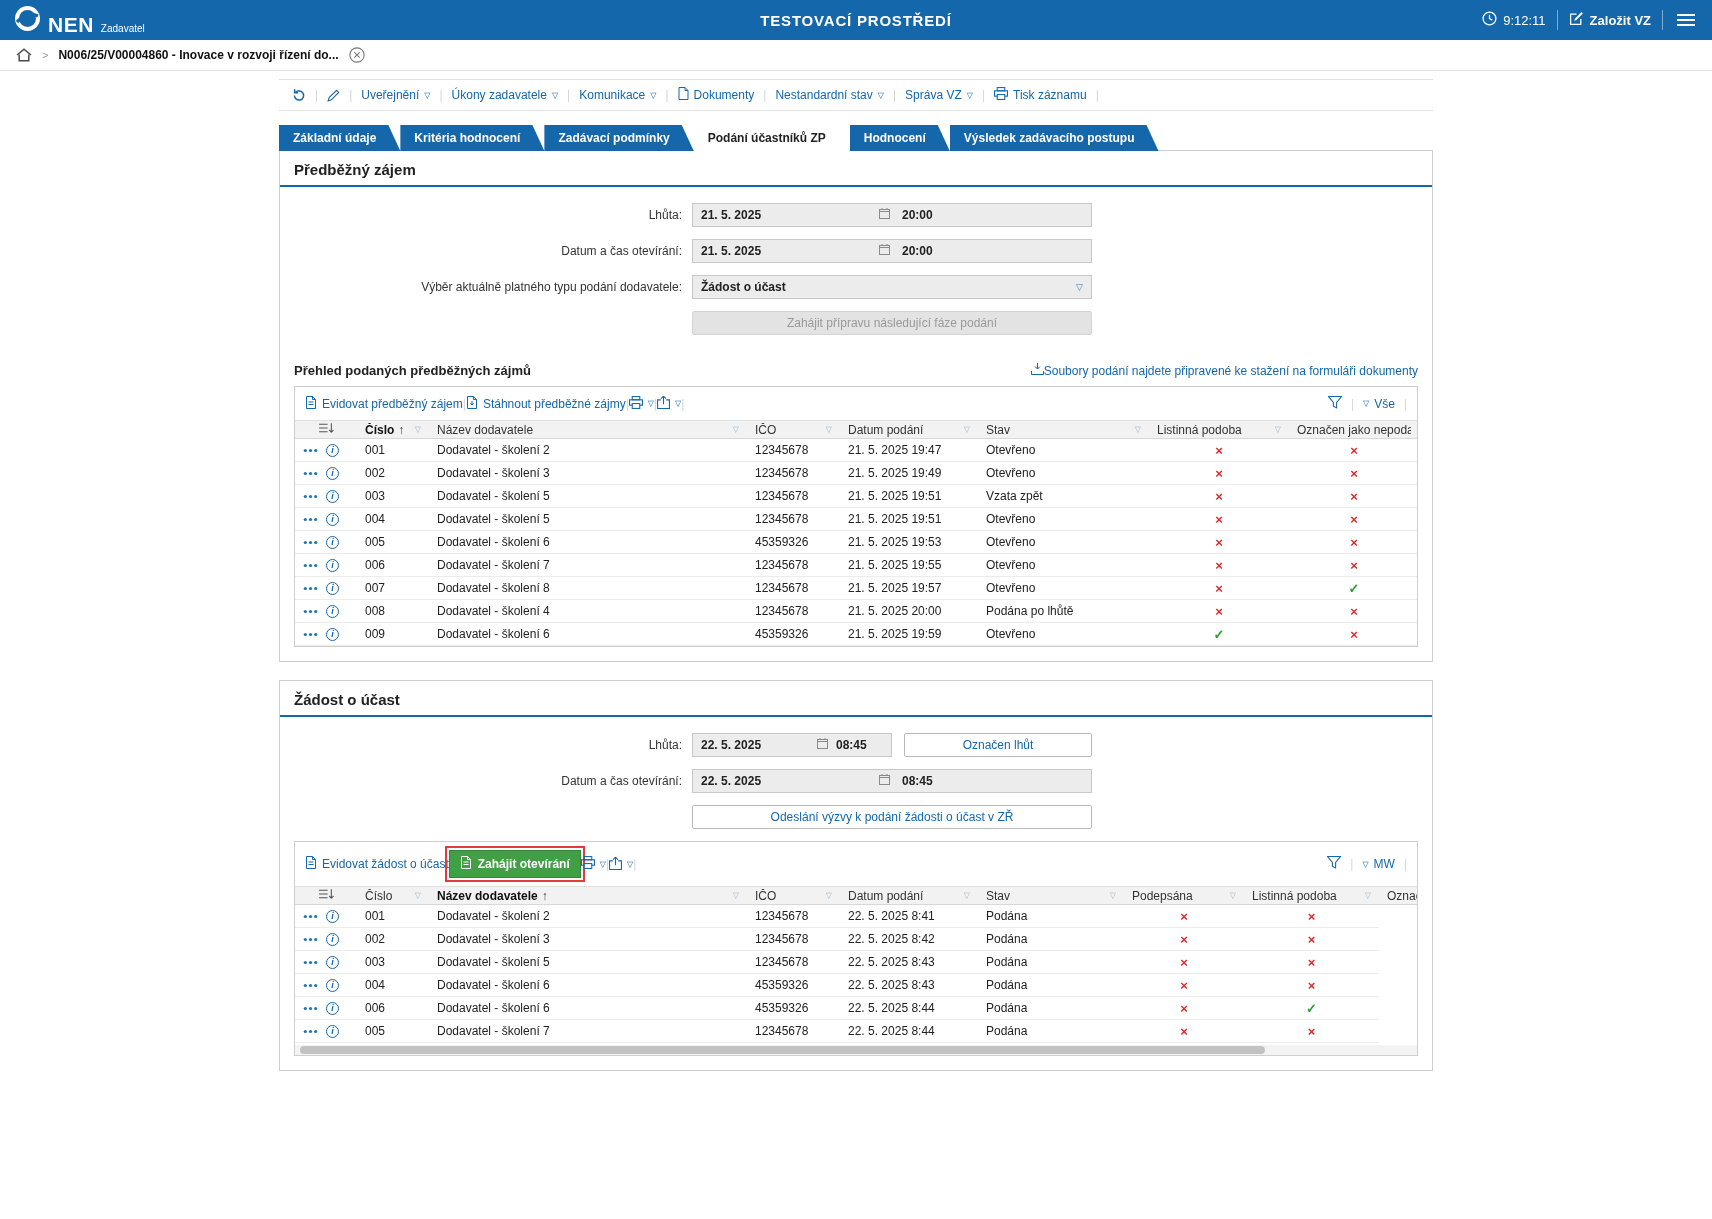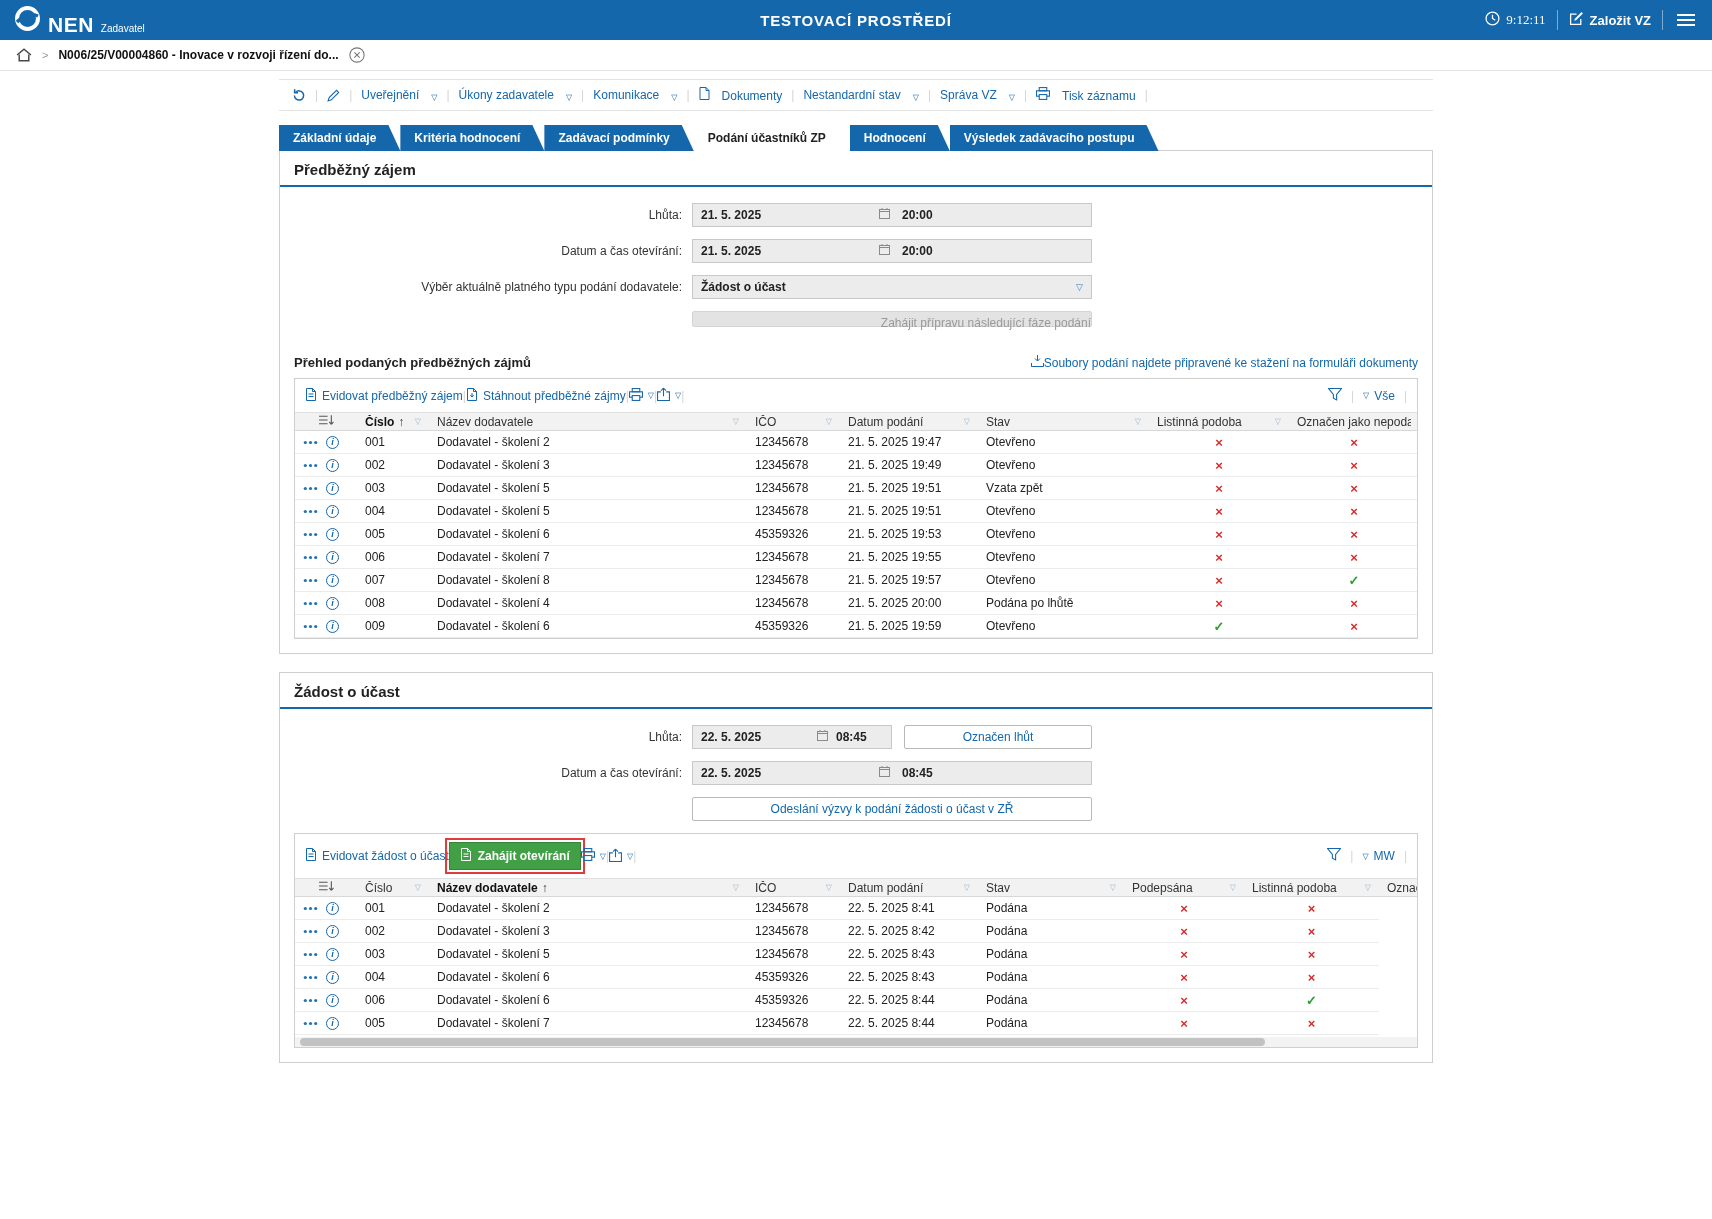--- a/index.html
+++ b/index.html
@@ -7,36 +7,36 @@
   body{width:1712px;min-height:1219px;font-family:"Liberation Sans",sans-serif;font-size:12px;color:#222;}
 
   
   .topbar{height:40px;background:#1467ab;display:flex;align-items:center;padding:0 14px;position:relative;}
   .brand{display:flex;align-items:flex-end;gap:7px;color:#fff;}
   .brand .nen{font-size:21px;font-weight:bold;letter-spacing:.5px;line-height:1;}
   .brand .sub{font-size:10px;margin-bottom:1px;}
   .tb-title{position:absolute;left:50%;transform:translateX(-50%);color:#fff;font-weight:bold;font-size:15px;letter-spacing:.8px;}
   .tb-right{margin-left:auto;display:flex;align-items:center;gap:11px;color:#fff;}
   .tb-div{width:1px;height:20px;background:rgba(255,255,255,.45);}
-  .tb-time{display:flex;align-items:center;gap:6px;font-size:13px;font-family:Liberation Serif, serif;}
+  .tb-time{display:flex;align-items:center;gap:6px;font-size:13px;}
   .tb-btn{display:flex;align-items:center;gap:6px;font-weight:bold;font-size:13px;cursor:pointer;}
   .burger{display:flex;flex-direction:column;gap:3px;cursor:pointer;padding:3px;}
   .burger div{width:18px;height:2px;background:#fff;}
 
   
   .crumbbar{height:31px;display:flex;align-items:center;gap:10px;padding:0 16px;border-bottom:1px solid #e2e2e2;}
   .crumb-sep{color:#999;font-size:11px;}
   .crumb-item{font-weight:bold;color:#111;cursor:pointer;}
   .iconbtn{display:inline-flex;align-items:center;cursor:pointer;}
 
   .content{width:1154px;margin:0 auto;}
 
   
   .actionbar{margin-top:8px;border-top:1px solid #e3e3e3;border-bottom:1px solid #e3e3e3;display:flex;align-items:center;gap:9px;padding:7px 12px;}
-  .ab-item{color:#1467ab;display:flex;align-items:flex-end;gap:12px;cursor:pointer;white-space:nowrap;}
+  .ab-item{color:#1467ab;display:flex;align-items:center;gap:5px;cursor:pointer;white-space:nowrap;}
   .chev{font-size:8px;color:#1467ab;}
   .sep{color:#d5d5d5;}
 
   
   .tabs{display:flex;margin-top:14px;position:relative;z-index:2;margin-bottom:-1px;}
   .tab{background:#1467ab;color:#fff;font-weight:bold;padding:6px 24px 6px 14px;clip-path:polygon(0 0,calc(100% - 12px) 0,100% 100%,0 100%);cursor:pointer;font-size:12px;white-space:nowrap;}
   .tab.active{background:#fff;color:#222;}
 
   .panel{border:1px solid #cfcfcf;background:#fff;padding-bottom:14px;}
   .panel2{margin-top:18px;}
@@ -48,21 +48,21 @@
   .flabel{width:412px;text-align:right;padding-right:10px;color:#333;}
   .dt{display:flex;align-items:center;background:#ececec;border:1px solid #c8c8c8;height:24px;font-weight:bold;padding:0 8px;cursor:pointer;}
   .dt.w400{width:400px;}
   .dt.w400 .d{width:178px;}
   .dt.w400 .t{padding-left:12px;}
   .dt.w200{width:200px;}
   .dt.w200 .d{width:116px;}
   .dt.w200 .t{padding-left:8px;}
   .sel{width:400px;height:24px;background:#ececec;border:1px solid #c8c8c8;display:flex;align-items:center;justify-content:space-between;padding:0 8px;font-weight:bold;cursor:pointer;}
   .chevd{color:#8fb0cc;font-size:9px;}
-  .btn-gray{width:400px;height:16px;background:#e3e3e3;border:1px solid #d4d4d4;color:#9a9a9a;text-align:right;line-height:22px;border-radius:2px;}
+  .btn-gray{width:400px;height:24px;background:#e3e3e3;border:1px solid #d4d4d4;color:#9a9a9a;text-align:center;line-height:22px;border-radius:2px;}
   .btn-white{height:24px;background:#fff;border:1px solid #b9b9b9;color:#1467ab;text-align:center;line-height:22px;border-radius:2px;cursor:pointer;}
   .btn-calc{width:188px;margin-left:12px;}
   .btn-wide{width:400px;}
 
   
   .tsec-head{display:flex;align-items:center;justify-content:space-between;padding:16px 14px 8px;}
   .tsec-title{font-size:13px;font-weight:bold;}
   .dl-link{color:#1467ab;display:flex;align-items:center;gap:0;cursor:pointer;}
 
   .grid{margin:0 14px;border:1px solid #cfcfcf;}

